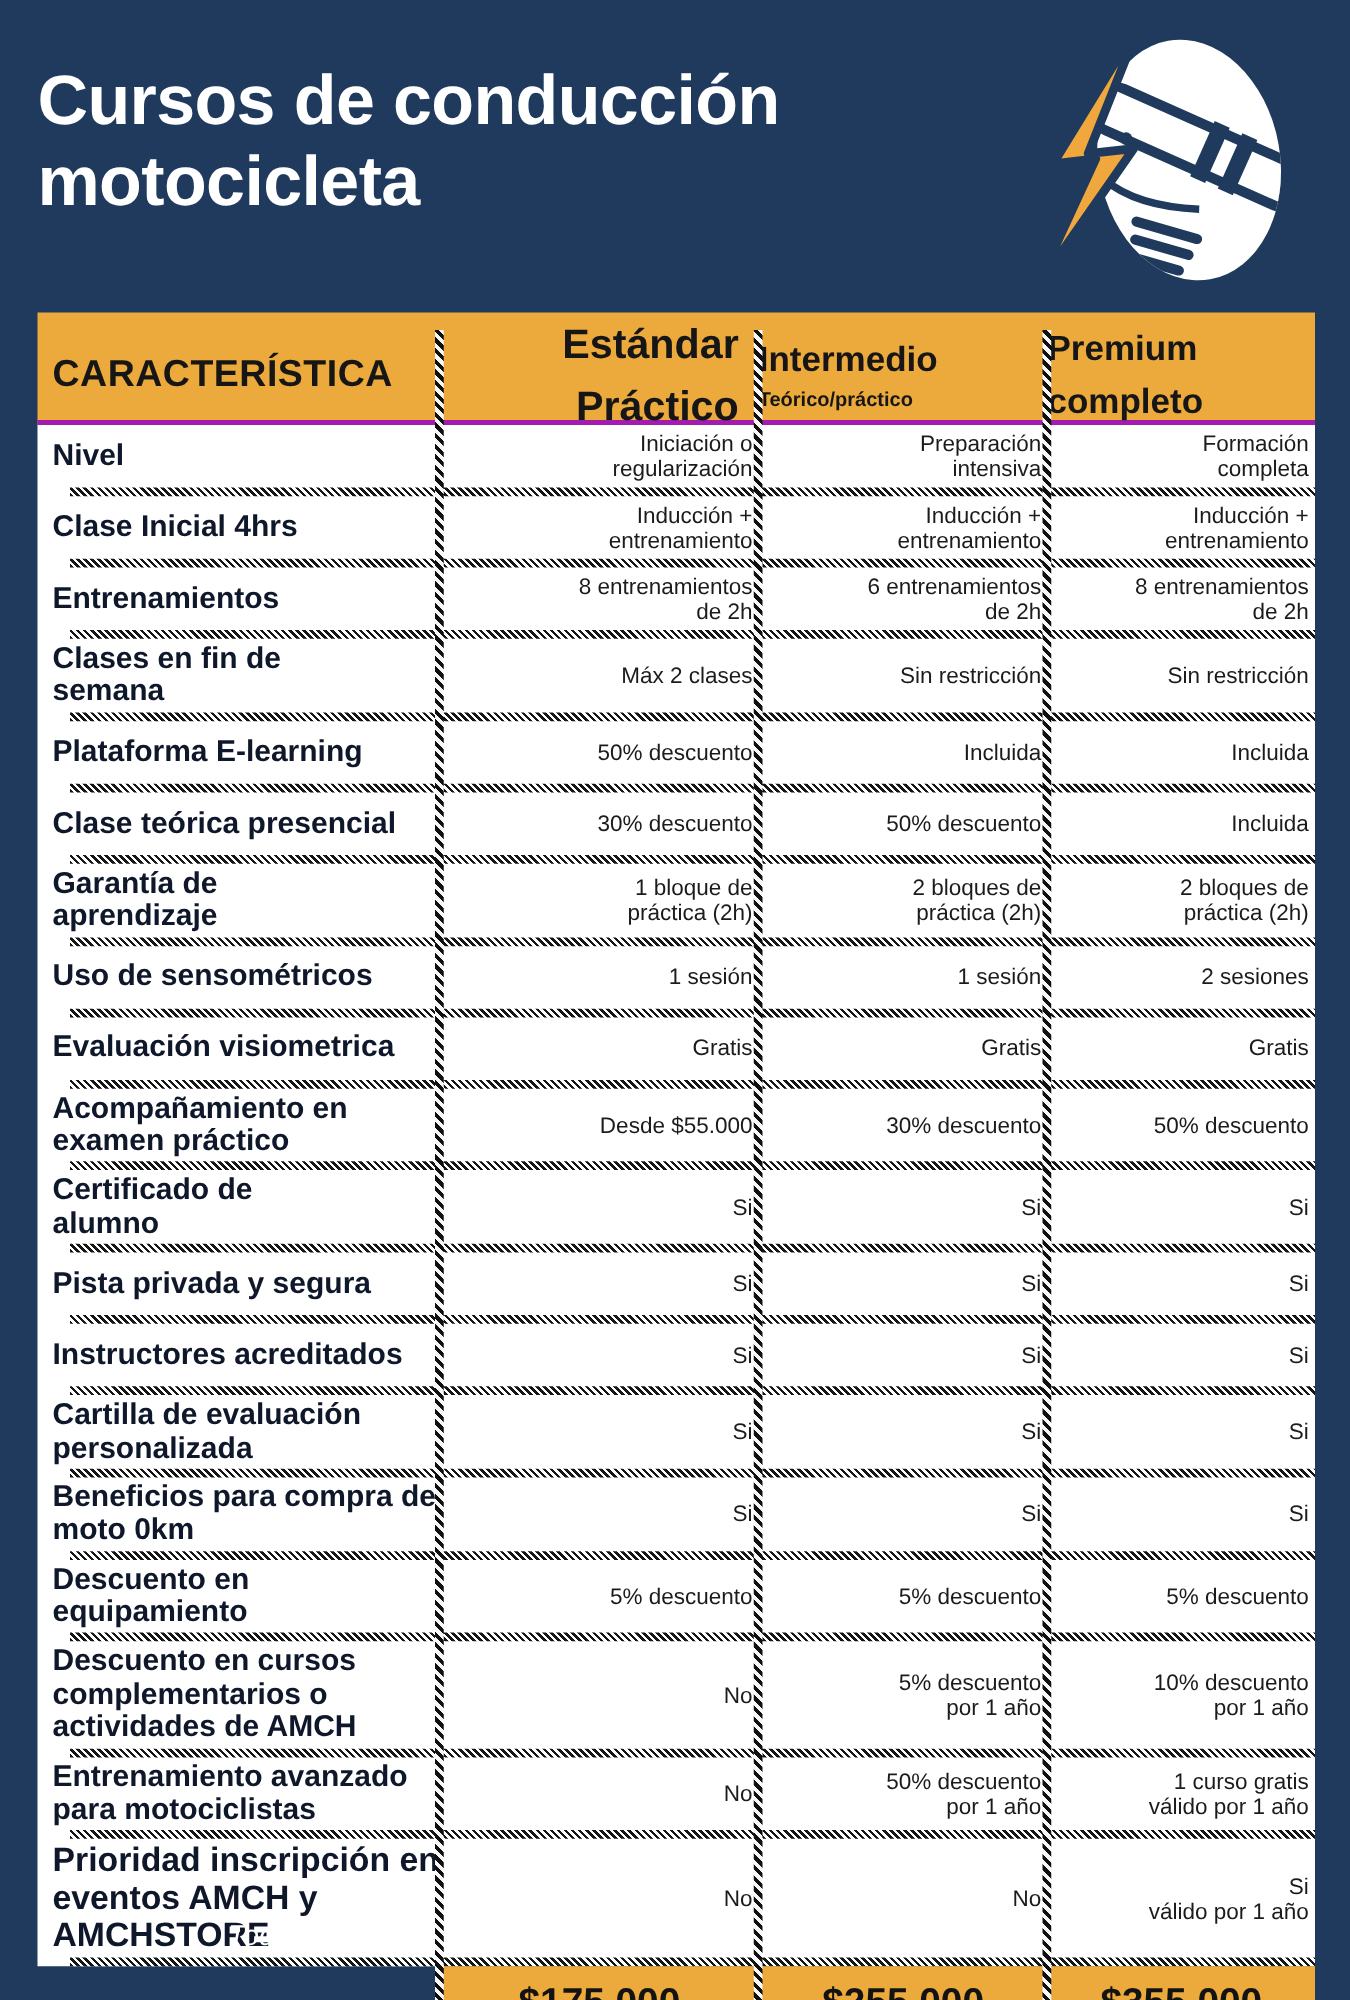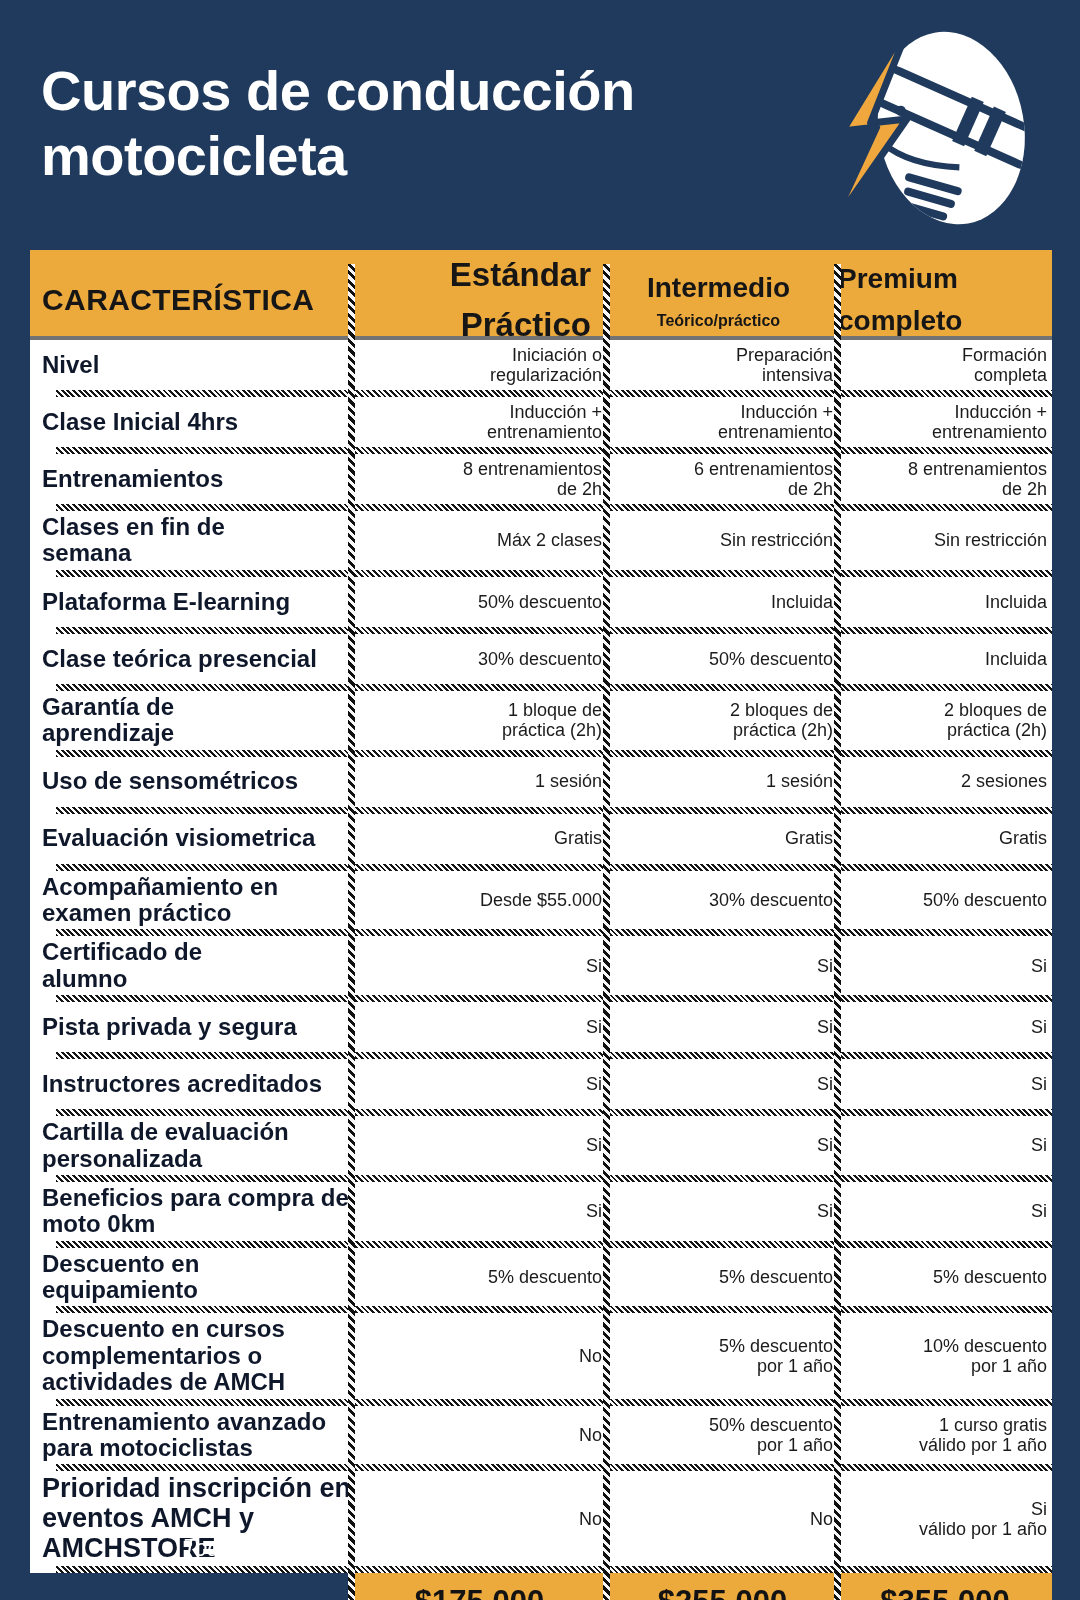--- a/index.html
+++ b/index.html
@@ -4,34 +4,34 @@
 <style>
   html,body{margin:0;padding:0;background:#16294a;}
   .page{
     position:relative;width:1080px;height:1600px;overflow:hidden;
     background:#1F3A5C;
     font-family:"Liberation Sans","DejaVu Sans",sans-serif;
   }
   
   .hero{position:relative;height:226px;}
   .title{
-    margin:11px;position:absolute;left:30px;top:48px;width:740px;
+    margin:0;position:absolute;left:30px;top:48px;width:740px;
     color:#ffffff;font-size:56px;font-weight:800;line-height:1.16;letter-spacing:-0.5px;
   }
   .brand-icon{position:absolute;top:14px;right:50px;width:222px;height:222px;}
   
   .table{position:relative;margin-left:30px;margin-top:24px;width:1022px;}
   .thead{
     display:grid;grid-template-columns:322px 255px 231px 214px;
-    height:86px;background:#ECA93C;border-bottom:4px solid #737373;
+    height:86px;background:#ECA93C;border-bottom:4px solid #a21caf;
     align-items:center;color:#161616;font-weight:bold;
   }
   .hc.c1{font-size:30px;padding-left:12px;letter-spacing:0.4px;}
   .hc.c2{text-align:right;padding-right:16px;font-size:33px;line-height:1.5;}
-  .hc.c3{text-align:center;padding-right:8px;font-size:28px;line-height:1.5;}
+  .hc.c3{text-align:left;padding-right:8px;font-size:28px;line-height:1.5;}
   .hc.c3 .hsub{font-size:16px;}
   .hc.c4{font-size:28px;line-height:1.5;}
   .tbody{background:#ffffff;}
   .row{
     display:grid;grid-template-columns:322px 255px 231px 214px;
     align-items:center;min-height:44px;padding:3px 0;
   }
   .cell{white-space:pre-line;}
   .feat{font-weight:bold;color:#0f172a;font-size:24px;line-height:1.1;padding-left:12px;}
   .row.last .feat{font-size:27px;}

